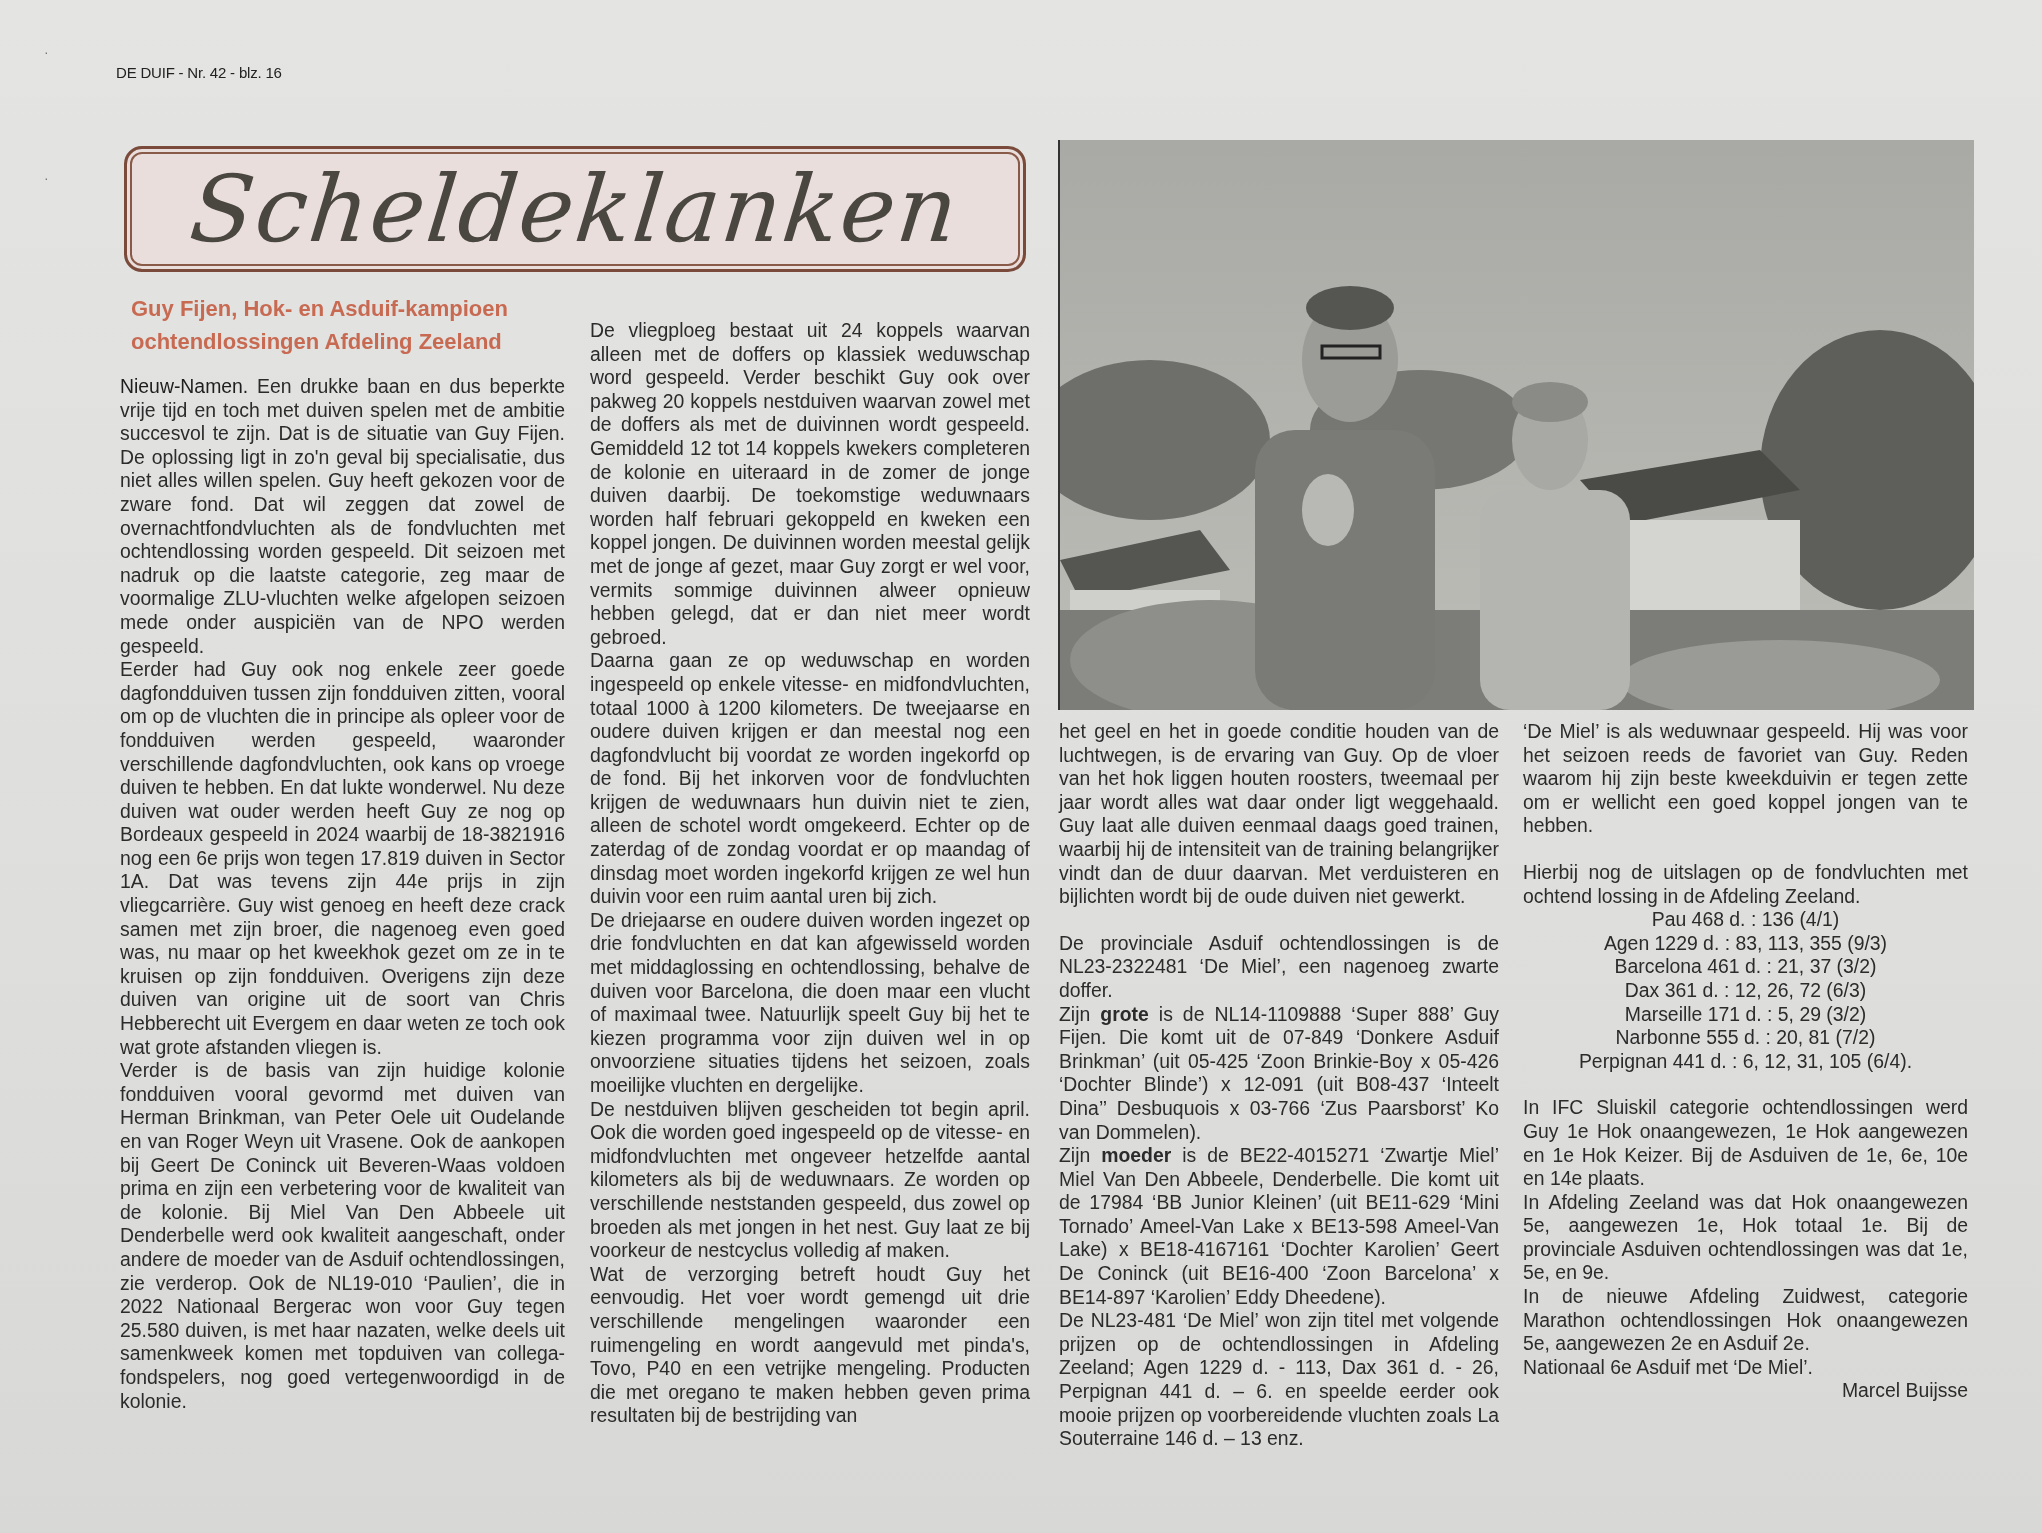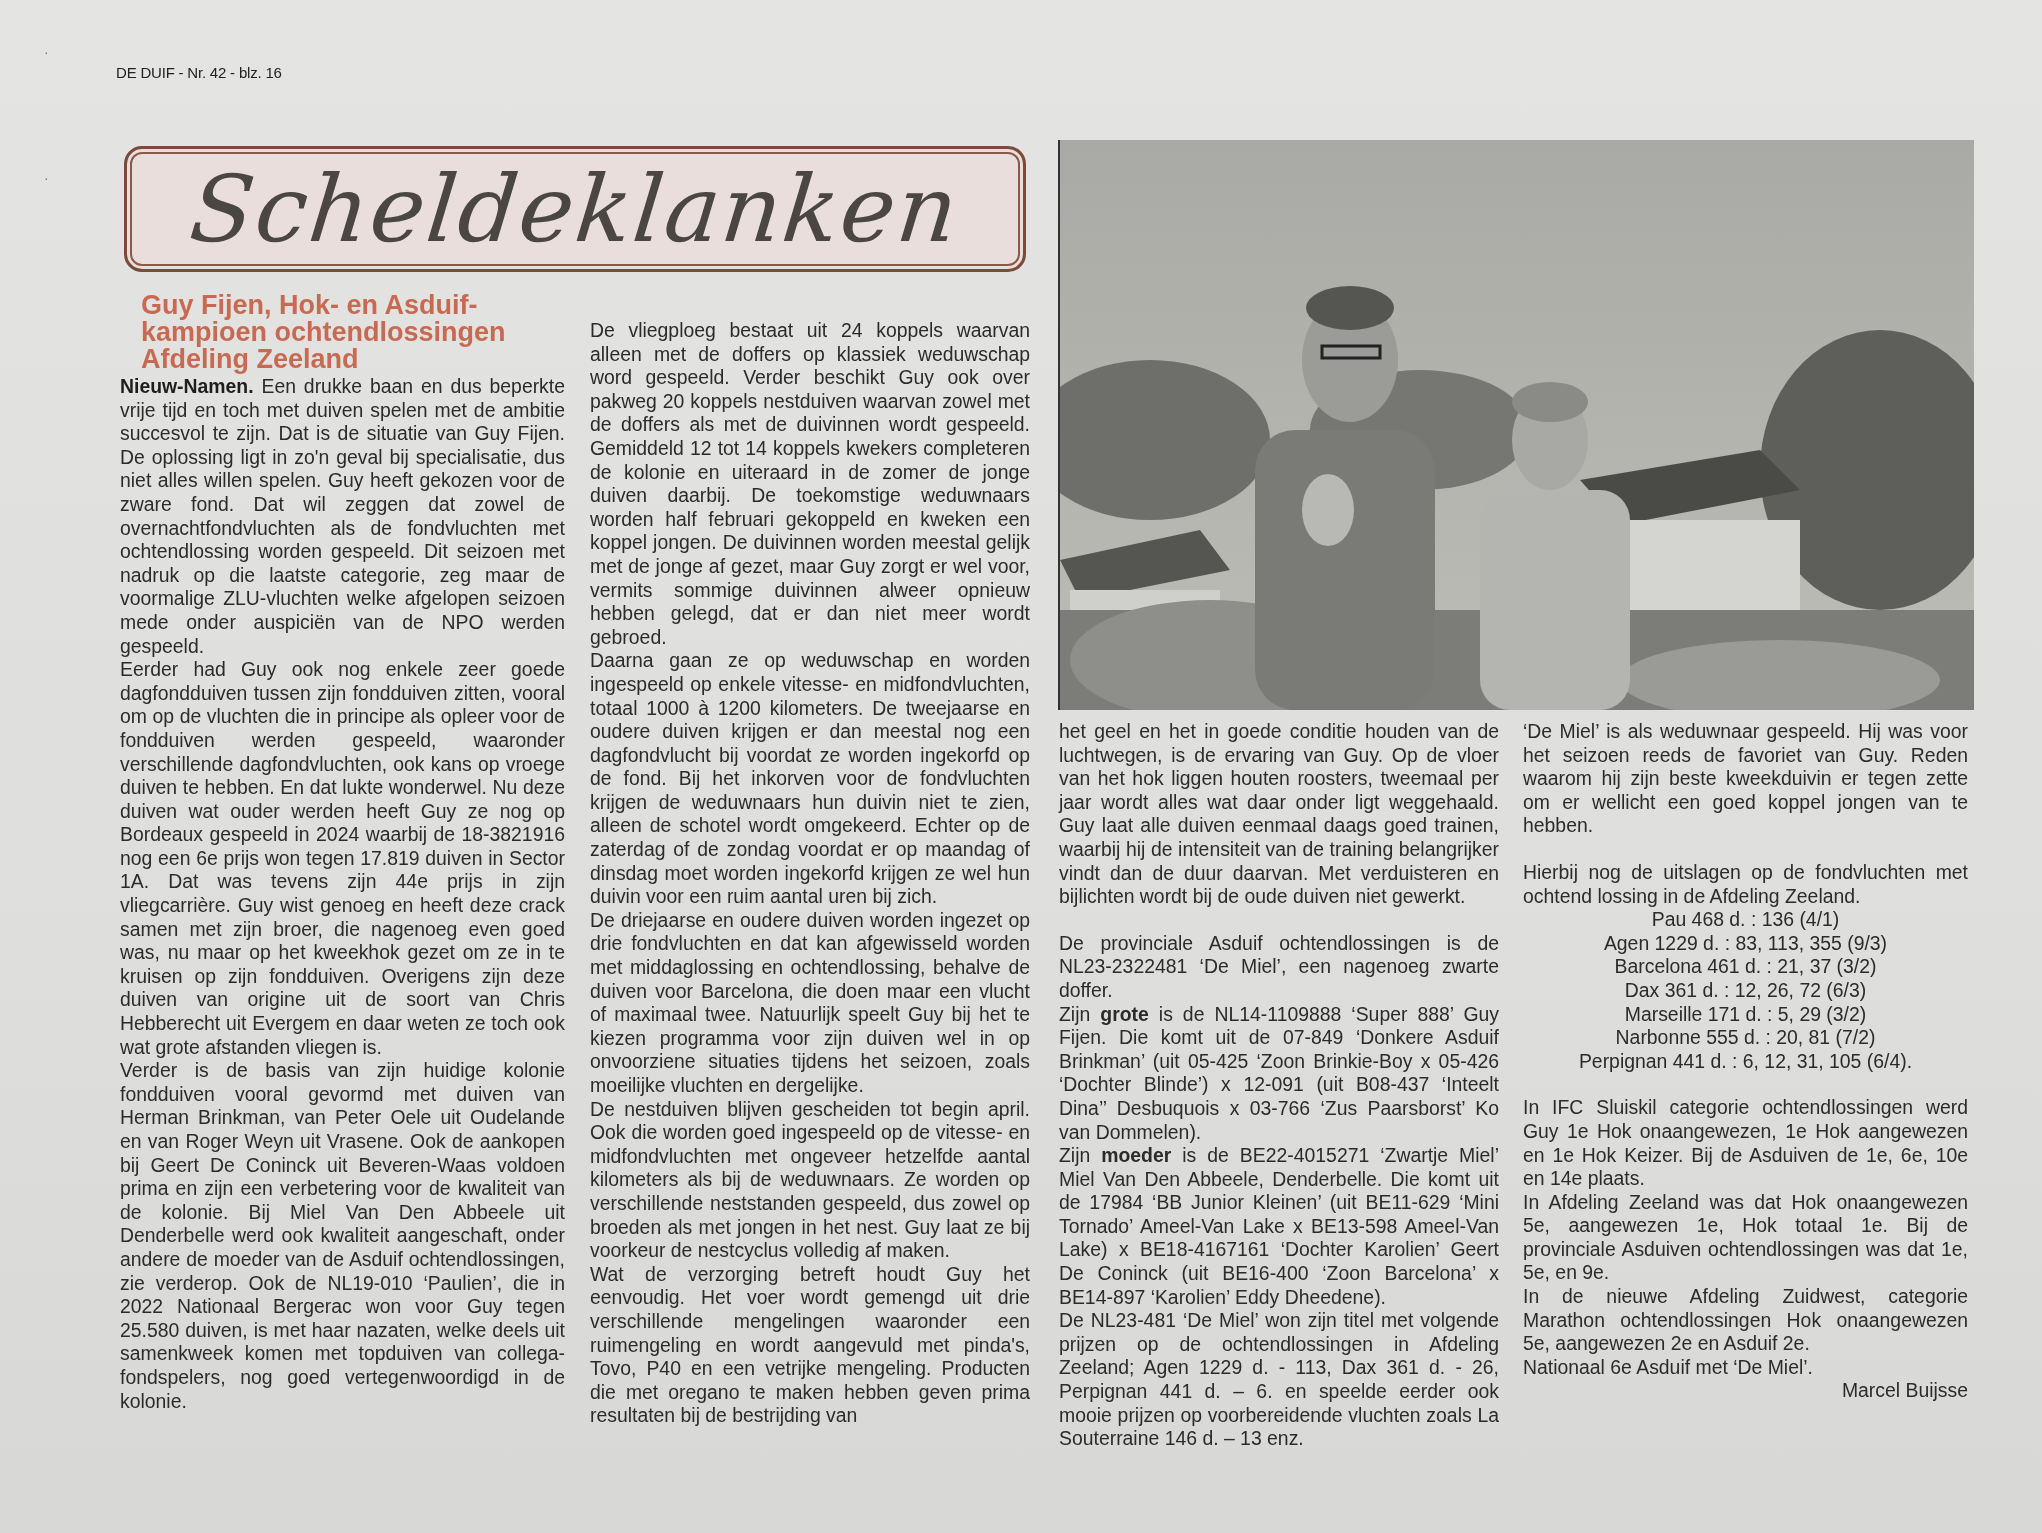--- a/index.html
+++ b/index.html
@@ -34,24 +34,24 @@
   .col {
     position: absolute; font-size: 19.4px; line-height: 23.6px;
     text-align: justify; color: #2b2b2b;
   }
   .col p { margin: 0; }
   .col1 { left: 120px; top: 375px; width: 445px; }
   .col2 { left: 590px; top: 306px; width: 440px; margin-top: 13px; }
   .col3 { left: 1059px; top: 720px; width: 440px; }
   .col4 { left: 1523px; top: 720px; width: 445px; }
   .subhead {
-    position: absolute; left: 141px; top: 292px; width: 420px;
-    font-size: 27px; line-height: 27px; font-weight: bold; color: #c86a52;
+    position: absolute; left: 131px; top: 292px; width: 420px;
+    font-size: 22px; line-height: 33px; font-weight: bold; color: #c86a52;
   }
-  .lead { font-weight: bold; color: #1e1e1e; }
+  .lead { font-weight: normal; color: #1e1e1e; }
   .b { font-weight: bold; }
   .gap { height: 23px; }
   .results p { text-align: center; }
   .byline { text-align: right; margin-top: 2px; }
   .photo {
     position: absolute; left: 1058px; top: 140px; width: 914px; height: 570px;
     background: #8a8a86; overflow: hidden;
     border-left: 2px solid #333;
   }
   .photo svg { width: 100%; height: 100%; display: block; }

